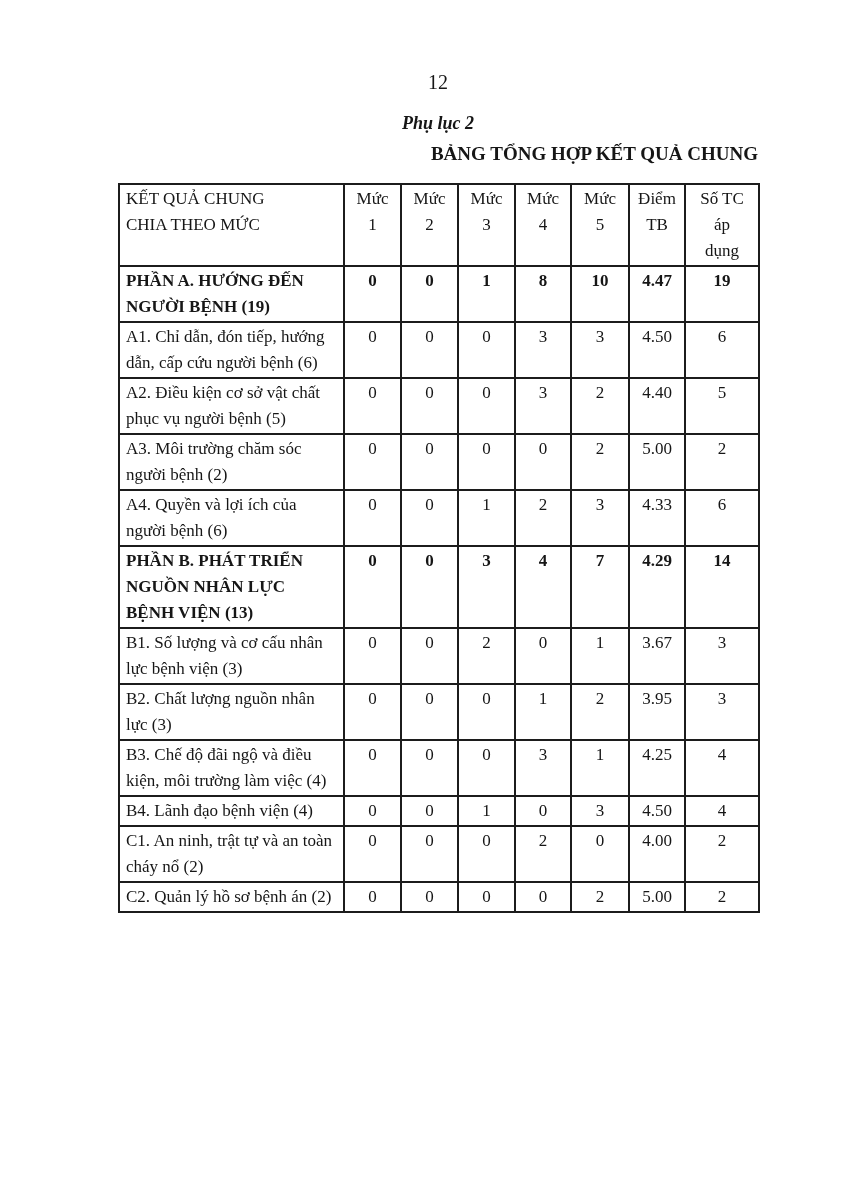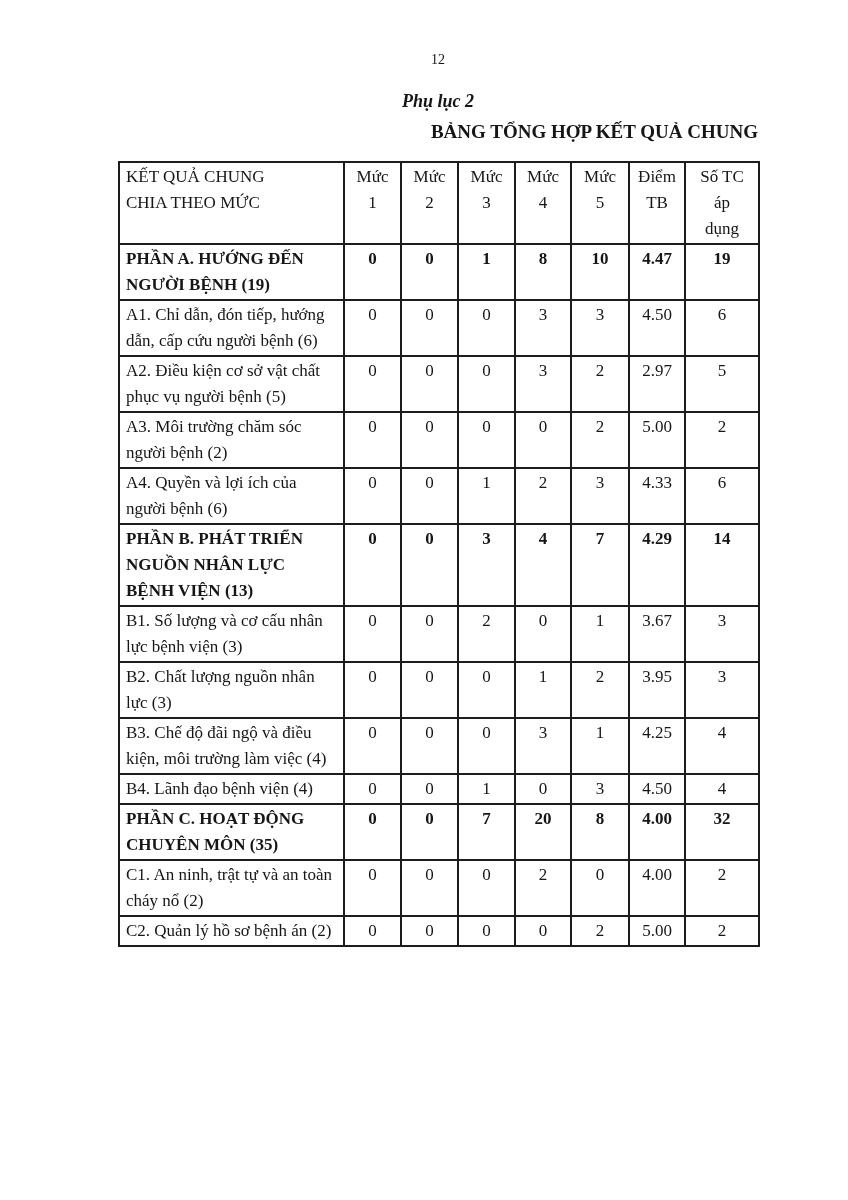--- a/index.html
+++ b/index.html
@@ -16,23 +16,23 @@
     font-family: "Liberation Serif", "DejaVu Serif", serif;
     overflow: hidden;
   }
   .content {
     position: absolute;
     left: 118px;
     top: 0;
     width: 640px;
   }
   .page-number {
-    margin-top: 50px;
-    text-align: center;
-    font-size: 14px;
+    margin-top: 72px;
+    text-align: center;
+    font-size: 20px;
     line-height: 20px;
   }
   .appendix {
     margin: 20px 0 0 0;
     text-align: center;
     font-size: 18px;
     font-weight: bold;
     line-height: 22px;
     font-style: italic;
   }
@@ -128,21 +128,21 @@
             <td class="num">4.50</td>
             <td class="num">6</td>
           </tr>
           <tr>
             <td class="label">A2. Điều kiện cơ sở vật chất phục vụ người bệnh (5)</td>
             <td class="num">0</td>
             <td class="num">0</td>
             <td class="num">0</td>
             <td class="num">3</td>
             <td class="num">2</td>
-            <td class="num">2.97</td>
+            <td class="num">4.40</td>
             <td class="num">5</td>
           </tr>
           <tr>
             <td class="label">A3. Môi trường chăm sóc người bệnh (2)</td>
             <td class="num">0</td>
             <td class="num">0</td>
             <td class="num">0</td>
             <td class="num">0</td>
             <td class="num">2</td>
             <td class="num">5.00</td>
@@ -200,30 +200,20 @@
           </tr>
           <tr>
             <td class="label">B4. Lãnh đạo bệnh viện (4)</td>
             <td class="num">0</td>
             <td class="num">0</td>
             <td class="num">1</td>
             <td class="num">0</td>
             <td class="num">3</td>
             <td class="num">4.50</td>
             <td class="num">4</td>
-          </tr>
-          <tr class="bold">
-            <td class="label">PHẦN C. HOẠT ĐỘNG CHUYÊN MÔN (35)</td>
-            <td class="num">0</td>
-            <td class="num">0</td>
-            <td class="num">7</td>
-            <td class="num">20</td>
-            <td class="num">8</td>
-            <td class="num">4.00</td>
-            <td class="num">32</td>
           </tr>
           <tr>
             <td class="label">C1. An ninh, trật tự và an toàn cháy nổ (2)</td>
             <td class="num">0</td>
             <td class="num">0</td>
             <td class="num">0</td>
             <td class="num">2</td>
             <td class="num">0</td>
             <td class="num">4.00</td>
             <td class="num">2</td>

